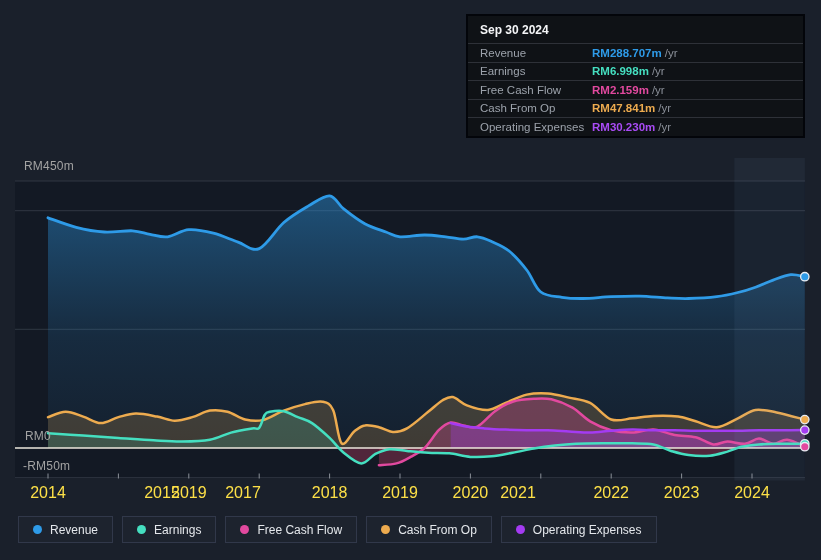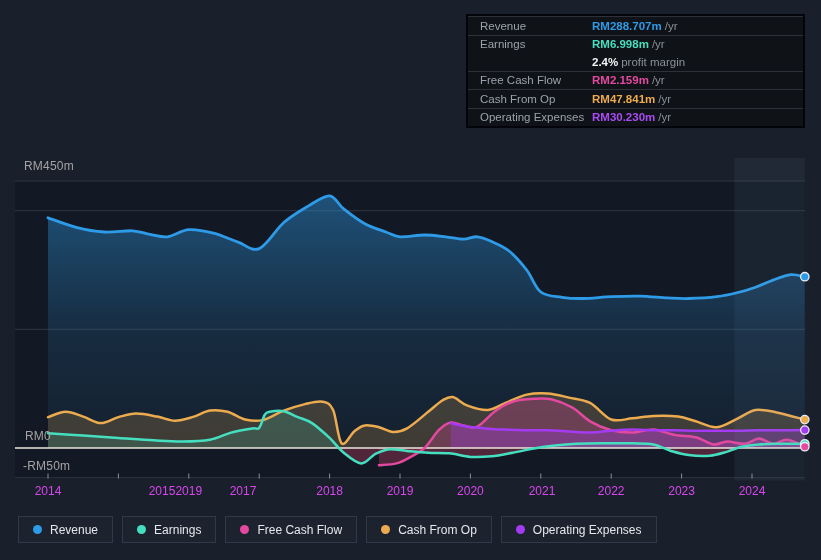--- a/index.html
+++ b/index.html
@@ -4,21 +4,21 @@
 <style>
   html,body{margin:0;padding:0;background:#10141c;}
   #stage{
     position:relative;width:821px;height:560px;overflow:hidden;
     background:#1A202B;
     font-family:"Liberation Sans","DejaVu Sans",sans-serif;
     -webkit-font-smoothing:antialiased;
   }
   #chart-svg{position:absolute;left:0;top:0;}
   .ylab{position:absolute;color:#a3a3a3;font-size:12px;letter-spacing:.2px;}
-  .xlab{position:absolute;color:#d946ef;font-size:12px;transform:translateX(-50%);top:484px;white-space:nowrap;}
+  .xlab{position:absolute;color:#fde047;font-size:16px;transform:translateX(-50%);top:484px;white-space:nowrap;}
   
   #tooltip{
     position:absolute;left:466px;top:14px;width:335px;
     background:#0F1216;border:2px solid #03050a;
     font-size:11.5px;color:#9CA2AB;
   }
   #tooltip .t-title{
     height:27px;display:flex;align-items:center;padding:0 12px;
     color:#F4F5F7;font-weight:bold;font-size:12px;
   }
@@ -98,42 +98,38 @@
   <span class="ylab" style="left:23px;top:459px;">-RM50m</span>
 
   <div id="xlabels">
       <span class="xlab" style="left: 48px;">2014</span>
       <span class="xlab" style="left: 131px; margin-left: 31px;">2015</span>
       <span class="xlab" style="left: 188.8px;">2019</span>
       <span class="xlab" style="left: 243px;">2017</span>
       <span class="xlab" style="left: 329.6px;">2018</span>
       <span class="xlab" style="left: 400px;">2019</span>
       <span class="xlab" style="left: 470.4px;">2020</span>
-      <span class="xlab" style="left: 542px;">2021</span>
+      <span class="xlab" style="left: 518px;">2021</span>
       <span class="xlab" style="left: 611.2px;">2022</span>
       <span class="xlab" style="left: 681.6px;">2023</span>
       <span class="xlab" style="left: 752px;">2024</span>
     </div>
 
   <div id="tooltip">
+    <div class="t-title">Sep 30 2024</div>
     <div id="tooltip-rows">
         <div class="t-row">
           <span class="t-label">Revenue</span>
           <span class="t-val" style="color: rgb(46, 155, 232); text-align: center;">RM288.707m</span>
           <span class="t-suffix">/yr</span>
         </div>
         <div class="t-row">
           <span class="t-label">Earnings</span>
           <span class="t-val" style="color: rgb(69, 223, 192);">RM6.998m</span>
           <span class="t-suffix">/yr</span>
-        </div>
-        <div class="t-subrow">
-          <span class="t-label"></span>
-          <span class="t-strong">2.4%</span>
-          <span class="t-suffix">profit margin</span>
         </div>
         <div class="t-row">
           <span class="t-label">Free Cash Flow</span>
           <span class="t-val" style="color: rgb(226, 73, 159);">RM2.159m</span>
           <span class="t-suffix">/yr</span>
         </div>
         <div class="t-row">
           <span class="t-label">Cash From Op</span>
           <span class="t-val" style="color: rgb(237, 171, 79);">RM47.841m</span>
           <span class="t-suffix">/yr</span>

